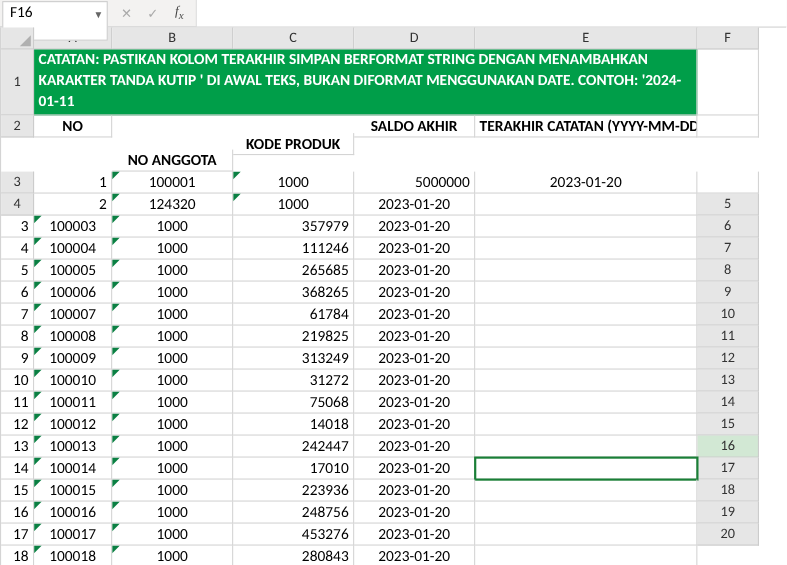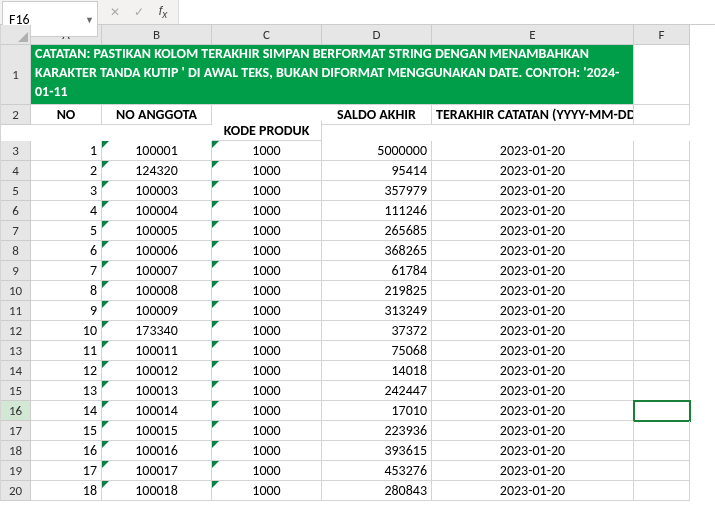--- a/index.html
+++ b/index.html
@@ -17,40 +17,40 @@
     align-items: stretch;
     border-bottom: 1px solid #ccc;
     height: 25px;
     background: #f3f2f1;
   }
   .name-box {
     width: 96px;
     border: 1px solid #ccc;
     background: #fff;
     display: flex;
-    align-items: center;
+    align-items: flex-end;
     padding: 17px 6px;
     margin: 1px 2px;
     position: relative;
   }
   .name-box .drop {
     position: absolute;
     right: 3px;
     font-size: 9px;
     color: #666;
   }
   .fb-btns {
     display: flex;
     align-items: center;
     gap: 6px;
     padding: 0 6px;
     border-right: 1px solid #ddd;
   }
   .fb-btn { width: 18px; text-align: center; color: #aaa; font-size: 12px; cursor: default; }
-  .fb-btn.fx { color: #444; font-style: italic; font-family: Liberation Sans, sans-serif; }
+  .fb-btn.fx { color: #444; font-style: italic; font-family: Liberation Serif, serif; }
   .fb-input {
     flex: 1;
     border: none;
     background: #fff;
     padding: 0 6px;
     display: flex;
     align-items: center;
   }
   .grid {
     display: grid;
@@ -133,37 +133,36 @@
     <div class="colhdr">B</div>
     <div class="colhdr">C</div>
     <div class="colhdr">D</div>
     <div class="colhdr">E</div>
     <div class="colhdr">F</div>
     <div class="rowhdr" style="height: 60px; line-height: 60px;">1</div>
     <div class="cell note" style="grid-column: 2 / span 5; height: 60px; line-height: 1.35; white-space: normal; background: rgb(0, 158, 73); color: rgb(255, 255, 255); font-weight: bold; border-right: 1px solid rgb(212, 212, 212);">CATATAN: PASTIKAN KOLOM TERAKHIR SIMPAN BERFORMAT STRING DENGAN MENAMBAHKAN KARAKTER TANDA KUTIP ' DI AWAL TEKS, BUKAN DIFORMAT MENGGUNAKAN DATE. CONTOH: '2024-01-11</div>
     <div class="cell" style="height: 60px;"></div>
     <div class="rowhdr">2</div>
     <div class="cell left" style="font-weight: bold;">NO</div>
-    <div class="cell left" style="font-weight: bold;">NO ANGGOTA</div>
+    <div class="cell left" style="font-weight: bold; margin-top: 31px;">NO ANGGOTA</div>
     <div class="cell left" style="font-weight: bold; margin-top: 16px;">KODE PRODUK</div>
     <div class="cell left" style="font-weight: bold;">SALDO AKHIR</div>
     <div class="cell left" style="font-weight: bold;">TERAKHIR CATATAN (YYYY-MM-DD)</div>
     <div class="cell"></div>
     <div class="rowhdr">3</div>
     <div class="cell right">1</div>
     <div class="cell left txt-flag">100001</div>
     <div class="cell left txt-flag">1000</div>
     <div class="cell right">5000000</div>
     <div class="cell left">2023-01-20</div>
     <div class="cell"></div>
     <div class="rowhdr">4</div>
     <div class="cell right">2</div>
     <div class="cell left txt-flag">124320</div>
     <div class="cell left txt-flag">1000</div>
-    <div class="cell right">95414</div>
     <div class="cell left">2023-01-20</div>
     <div class="cell"></div>
     <div class="rowhdr">5</div>
     <div class="cell right">3</div>
     <div class="cell left txt-flag">100003</div>
     <div class="cell left txt-flag">1000</div>
     <div class="cell right">357979</div>
     <div class="cell left">2023-01-20</div>
     <div class="cell"></div>
     <div class="rowhdr">6</div>
@@ -203,23 +202,23 @@
     <div class="cell"></div>
     <div class="rowhdr">11</div>
     <div class="cell right">9</div>
     <div class="cell left txt-flag">100009</div>
     <div class="cell left txt-flag">1000</div>
     <div class="cell right">313249</div>
     <div class="cell left">2023-01-20</div>
     <div class="cell"></div>
     <div class="rowhdr">12</div>
     <div class="cell right">10</div>
-    <div class="cell left txt-flag">173340</div>
-    <div class="cell left txt-flag">1000</div>
-    <div class="cell right">37372</div>
+    <div class="cell left txt-flag">100010</div>
+    <div class="cell left txt-flag">1000</div>
+    <div class="cell right">31272</div>
     <div class="cell left">2023-01-20</div>
     <div class="cell"></div>
     <div class="rowhdr">13</div>
     <div class="cell right">11</div>
     <div class="cell left txt-flag">100011</div>
     <div class="cell left txt-flag">1000</div>
     <div class="cell right">75068</div>
     <div class="cell left">2023-01-20</div>
     <div class="cell"></div>
     <div class="rowhdr">14</div>
@@ -247,21 +246,21 @@
     <div class="cell right">15</div>
     <div class="cell left txt-flag">100015</div>
     <div class="cell left txt-flag">1000</div>
     <div class="cell right">223936</div>
     <div class="cell left">2023-01-20</div>
     <div class="cell"></div>
     <div class="rowhdr">18</div>
     <div class="cell right">16</div>
     <div class="cell left txt-flag">100016</div>
     <div class="cell left txt-flag">1000</div>
-    <div class="cell right">393615</div>
+    <div class="cell right">248756</div>
     <div class="cell left">2023-01-20</div>
     <div class="cell"></div>
     <div class="rowhdr">19</div>
     <div class="cell right">17</div>
     <div class="cell left txt-flag">100017</div>
     <div class="cell left txt-flag">1000</div>
     <div class="cell right">453276</div>
     <div class="cell left">2023-01-20</div>
     <div class="cell"></div>
     <div class="rowhdr">20</div>

